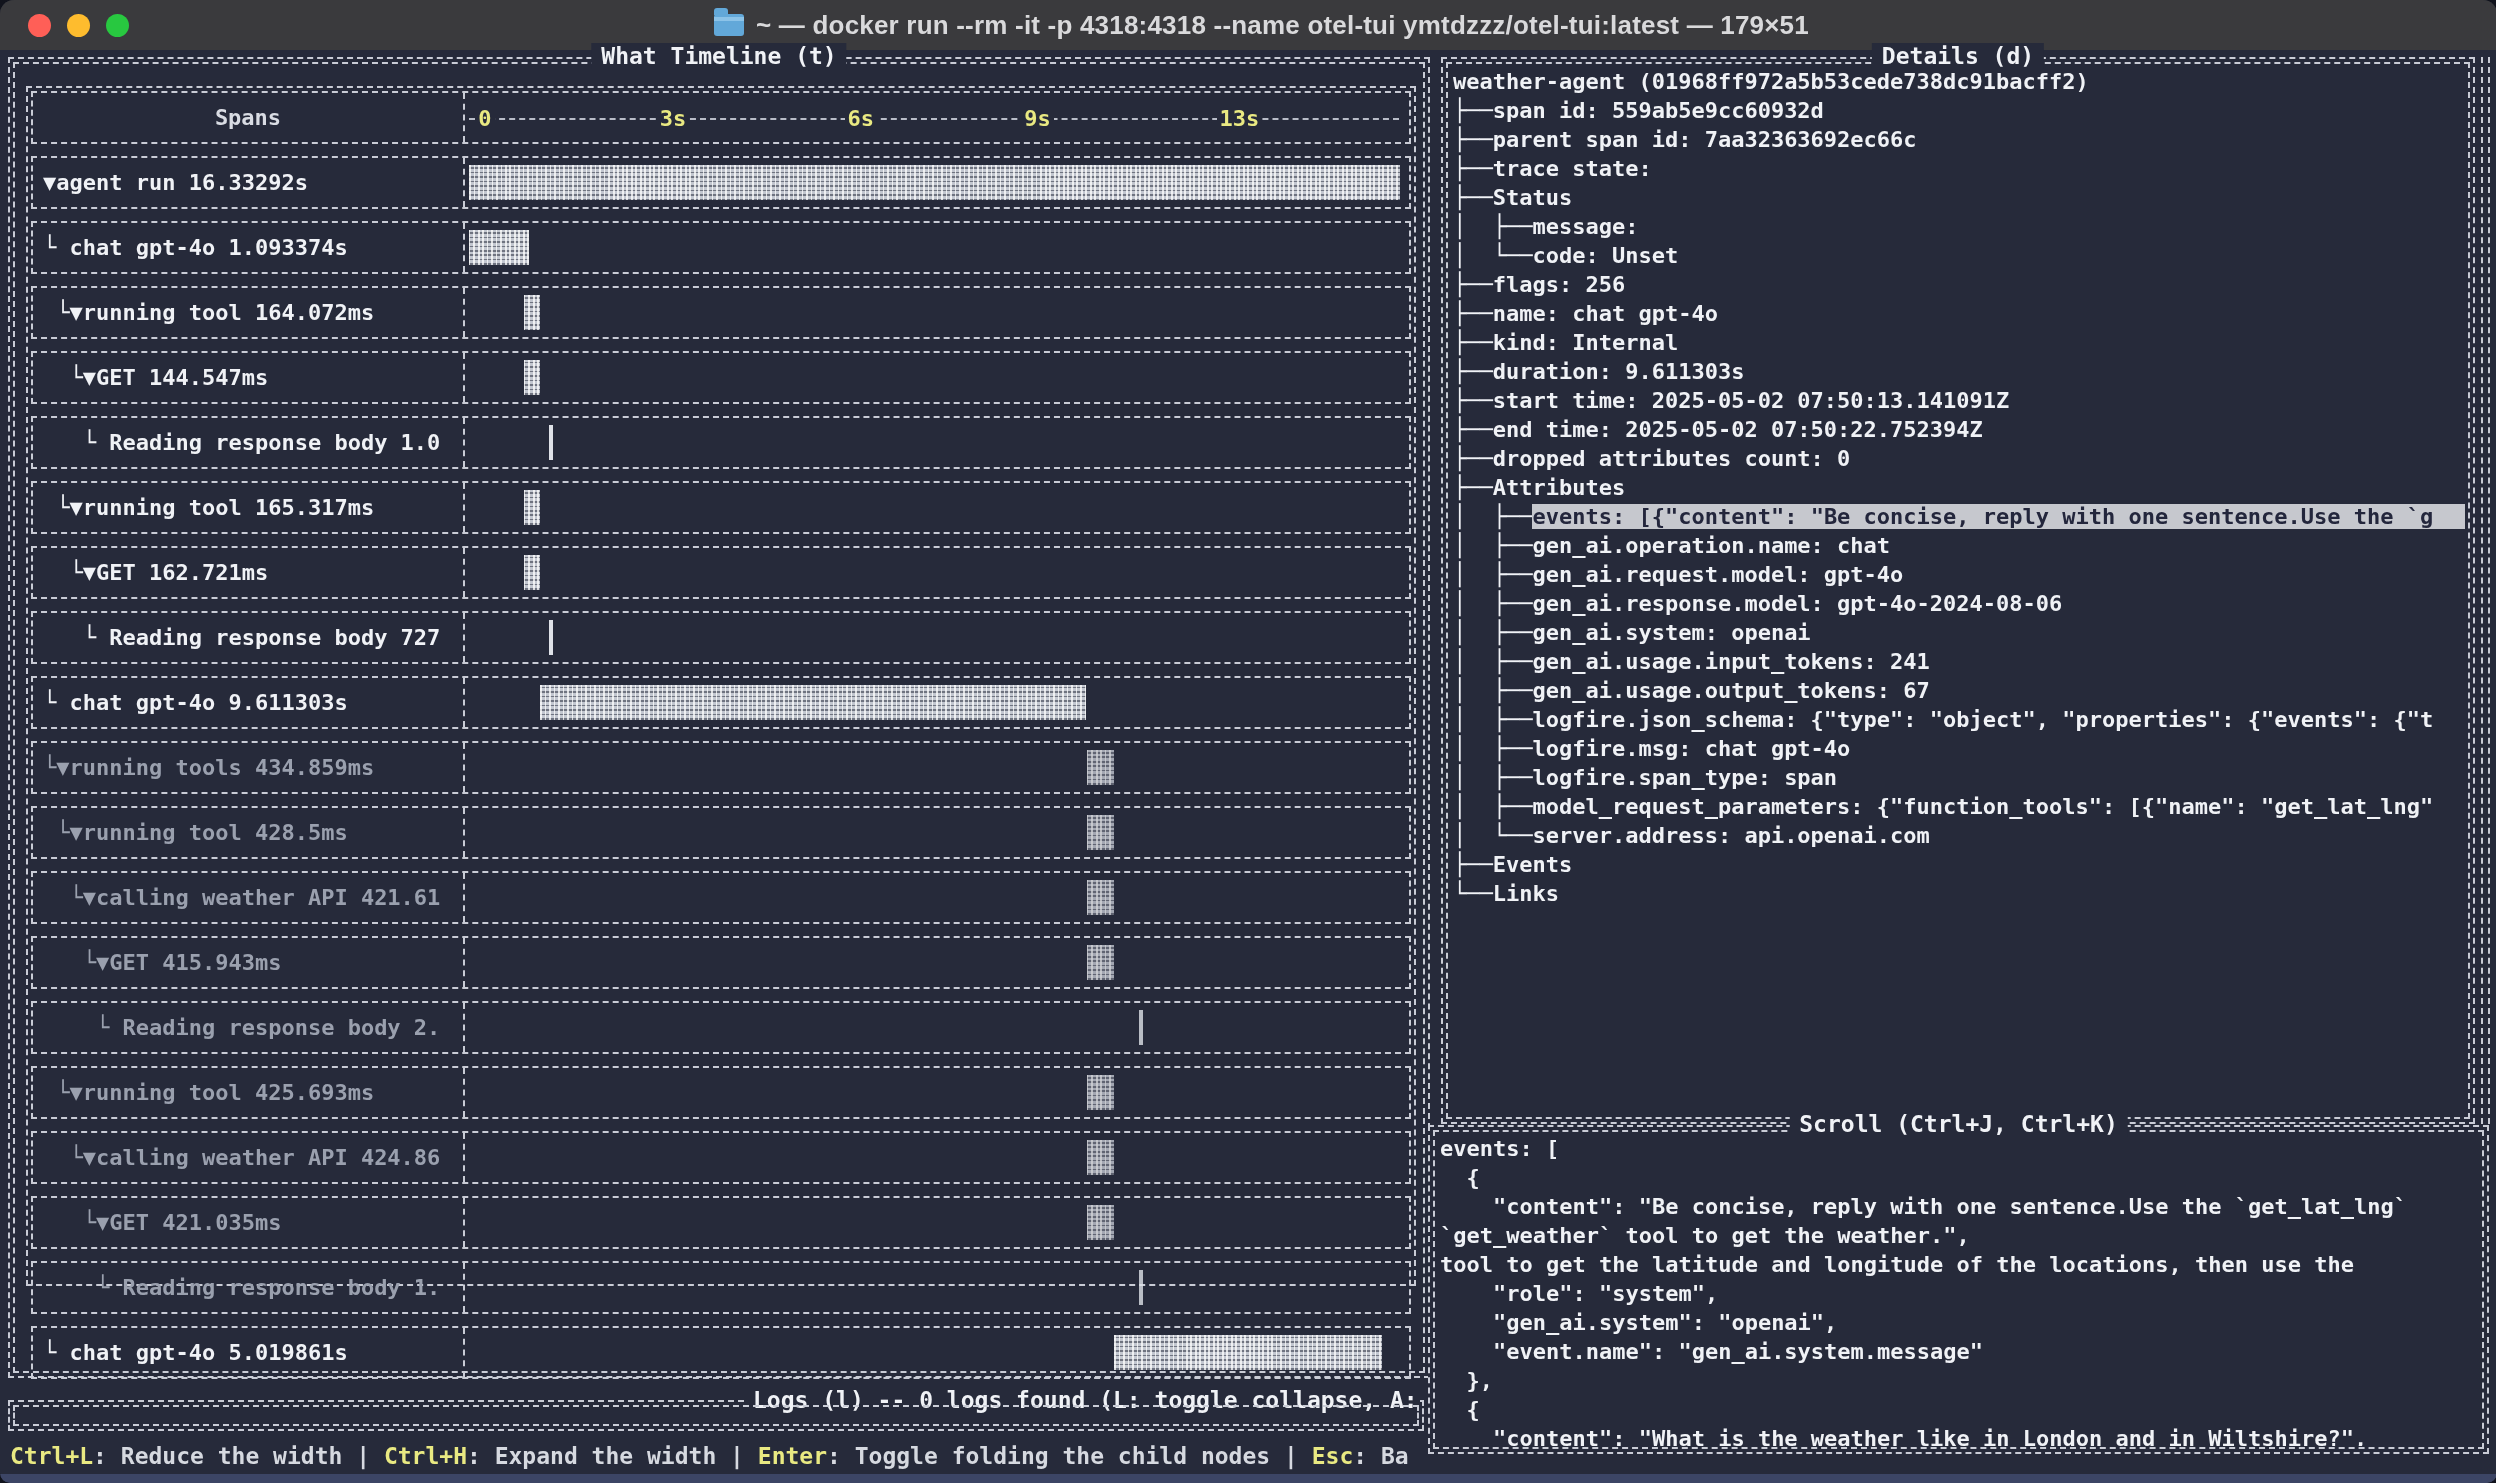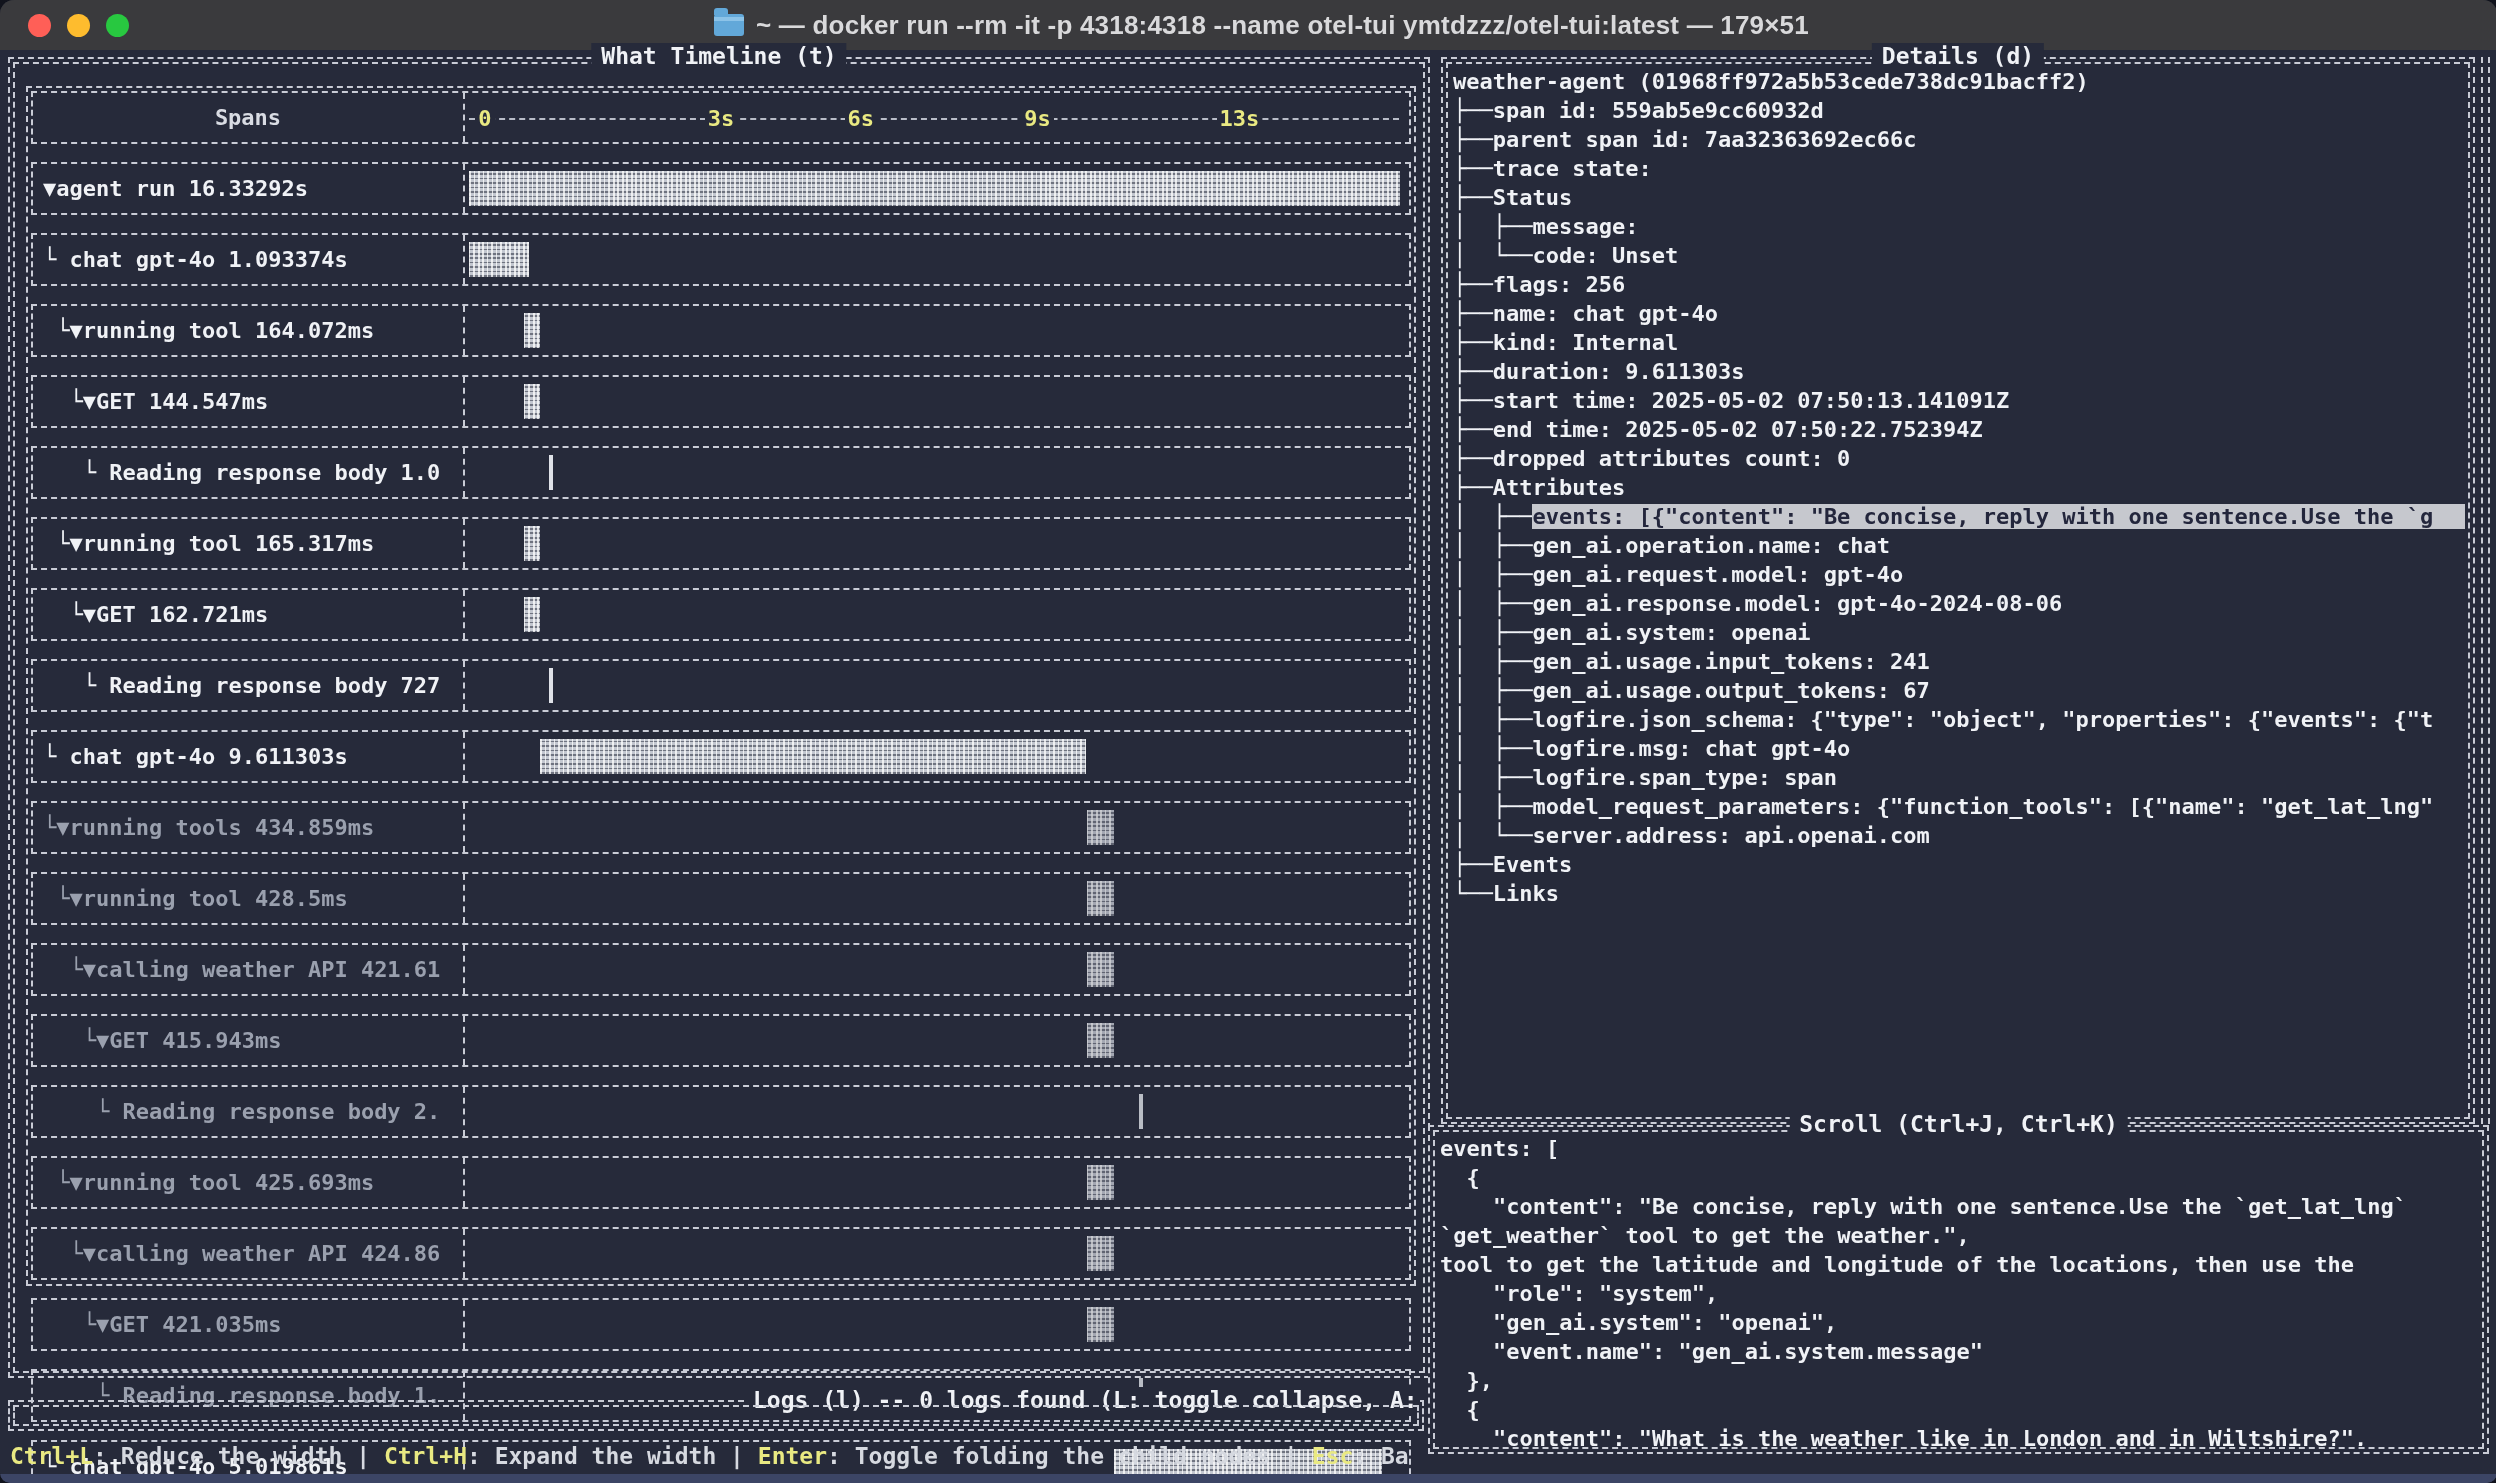--- a/index.html
+++ b/index.html
@@ -26,21 +26,21 @@
 
   
   .box{position:absolute;border:2px dashed var(--border);}
   .box::after{content:"";position:absolute;inset:3px;border:2px dashed var(--border);pointer-events:none;}
   .ptitle{position:absolute;top:-16px;left:50%;transform:translateX(-50%);background:var(--bg);
     padding:0 10px;color:var(--text-bright);font-weight:bold;font-size:23px;white-space:pre;z-index:3;}
 
   
   #tl-panel{left:8px;top:57px;width:1422px;height:1321px;}
   #span-table{position:absolute;left:16px;top:27px;width:1390px;height:1200px;border:2px dashed var(--border);
-    display:flex;flex-direction:column;row-gap:18px;padding:3px;}
+    display:flex;flex-direction:column;row-gap:12px;padding:3px;}
   .trow{height:53px;flex:none;border:2px dashed var(--border);display:flex;background:transparent;}
   .tlabel{width:432px;flex:none;border-right:2px dashed var(--border);display:flex;align-items:center;
     padding-left:10px;white-space:pre;overflow:hidden;color:var(--text-bright);font-weight:bold;font-size:22px;}
   .trow.dim .tlabel{color:var(--text-dim);}
   .tbar{flex:1;position:relative;overflow:hidden;}
   .bar{position:absolute;top:7px;bottom:7px;background-color:var(--bar-fill);
     background-image:repeating-linear-gradient(90deg,rgba(255,255,255,.75) 0 1.5px,transparent 1.5px 4.5px),
                      repeating-linear-gradient(0deg,rgba(42,46,62,.55) 0 1.5px,transparent 1.5px 4.5px);}
   .bar.line{background:#dfe2e8;}
   .trow.dim .bar{opacity:.8;}
@@ -94,21 +94,21 @@
   </div>
 
   <div id="tl-panel" class="box">
     <div class="ptitle">What Timeline (t)</div>
     <div id="span-table">
       <div class="trow head">
         <div class="tlabel">Spans</div>
         <div class="tbar">
           <div id="axis">
               <span class="tick" style="left: 0.9%;">0</span>
-              <span class="tick" style="left: 20.4%; margin-left: 48px;">3s</span>
+              <span class="tick" style="left: 20.4%;">3s</span>
               <span class="tick" style="left: 40.6%;">6s</span>
               <span class="tick" style="left: 59.6%;">9s</span>
               <span class="tick" style="left: 80.6%;">13s</span>
             </div>
         </div>
       </div>
 
     <div class="trow">
           <div class="tlabel">▼agent run 16.33292s</div>
           <div class="tbar">

